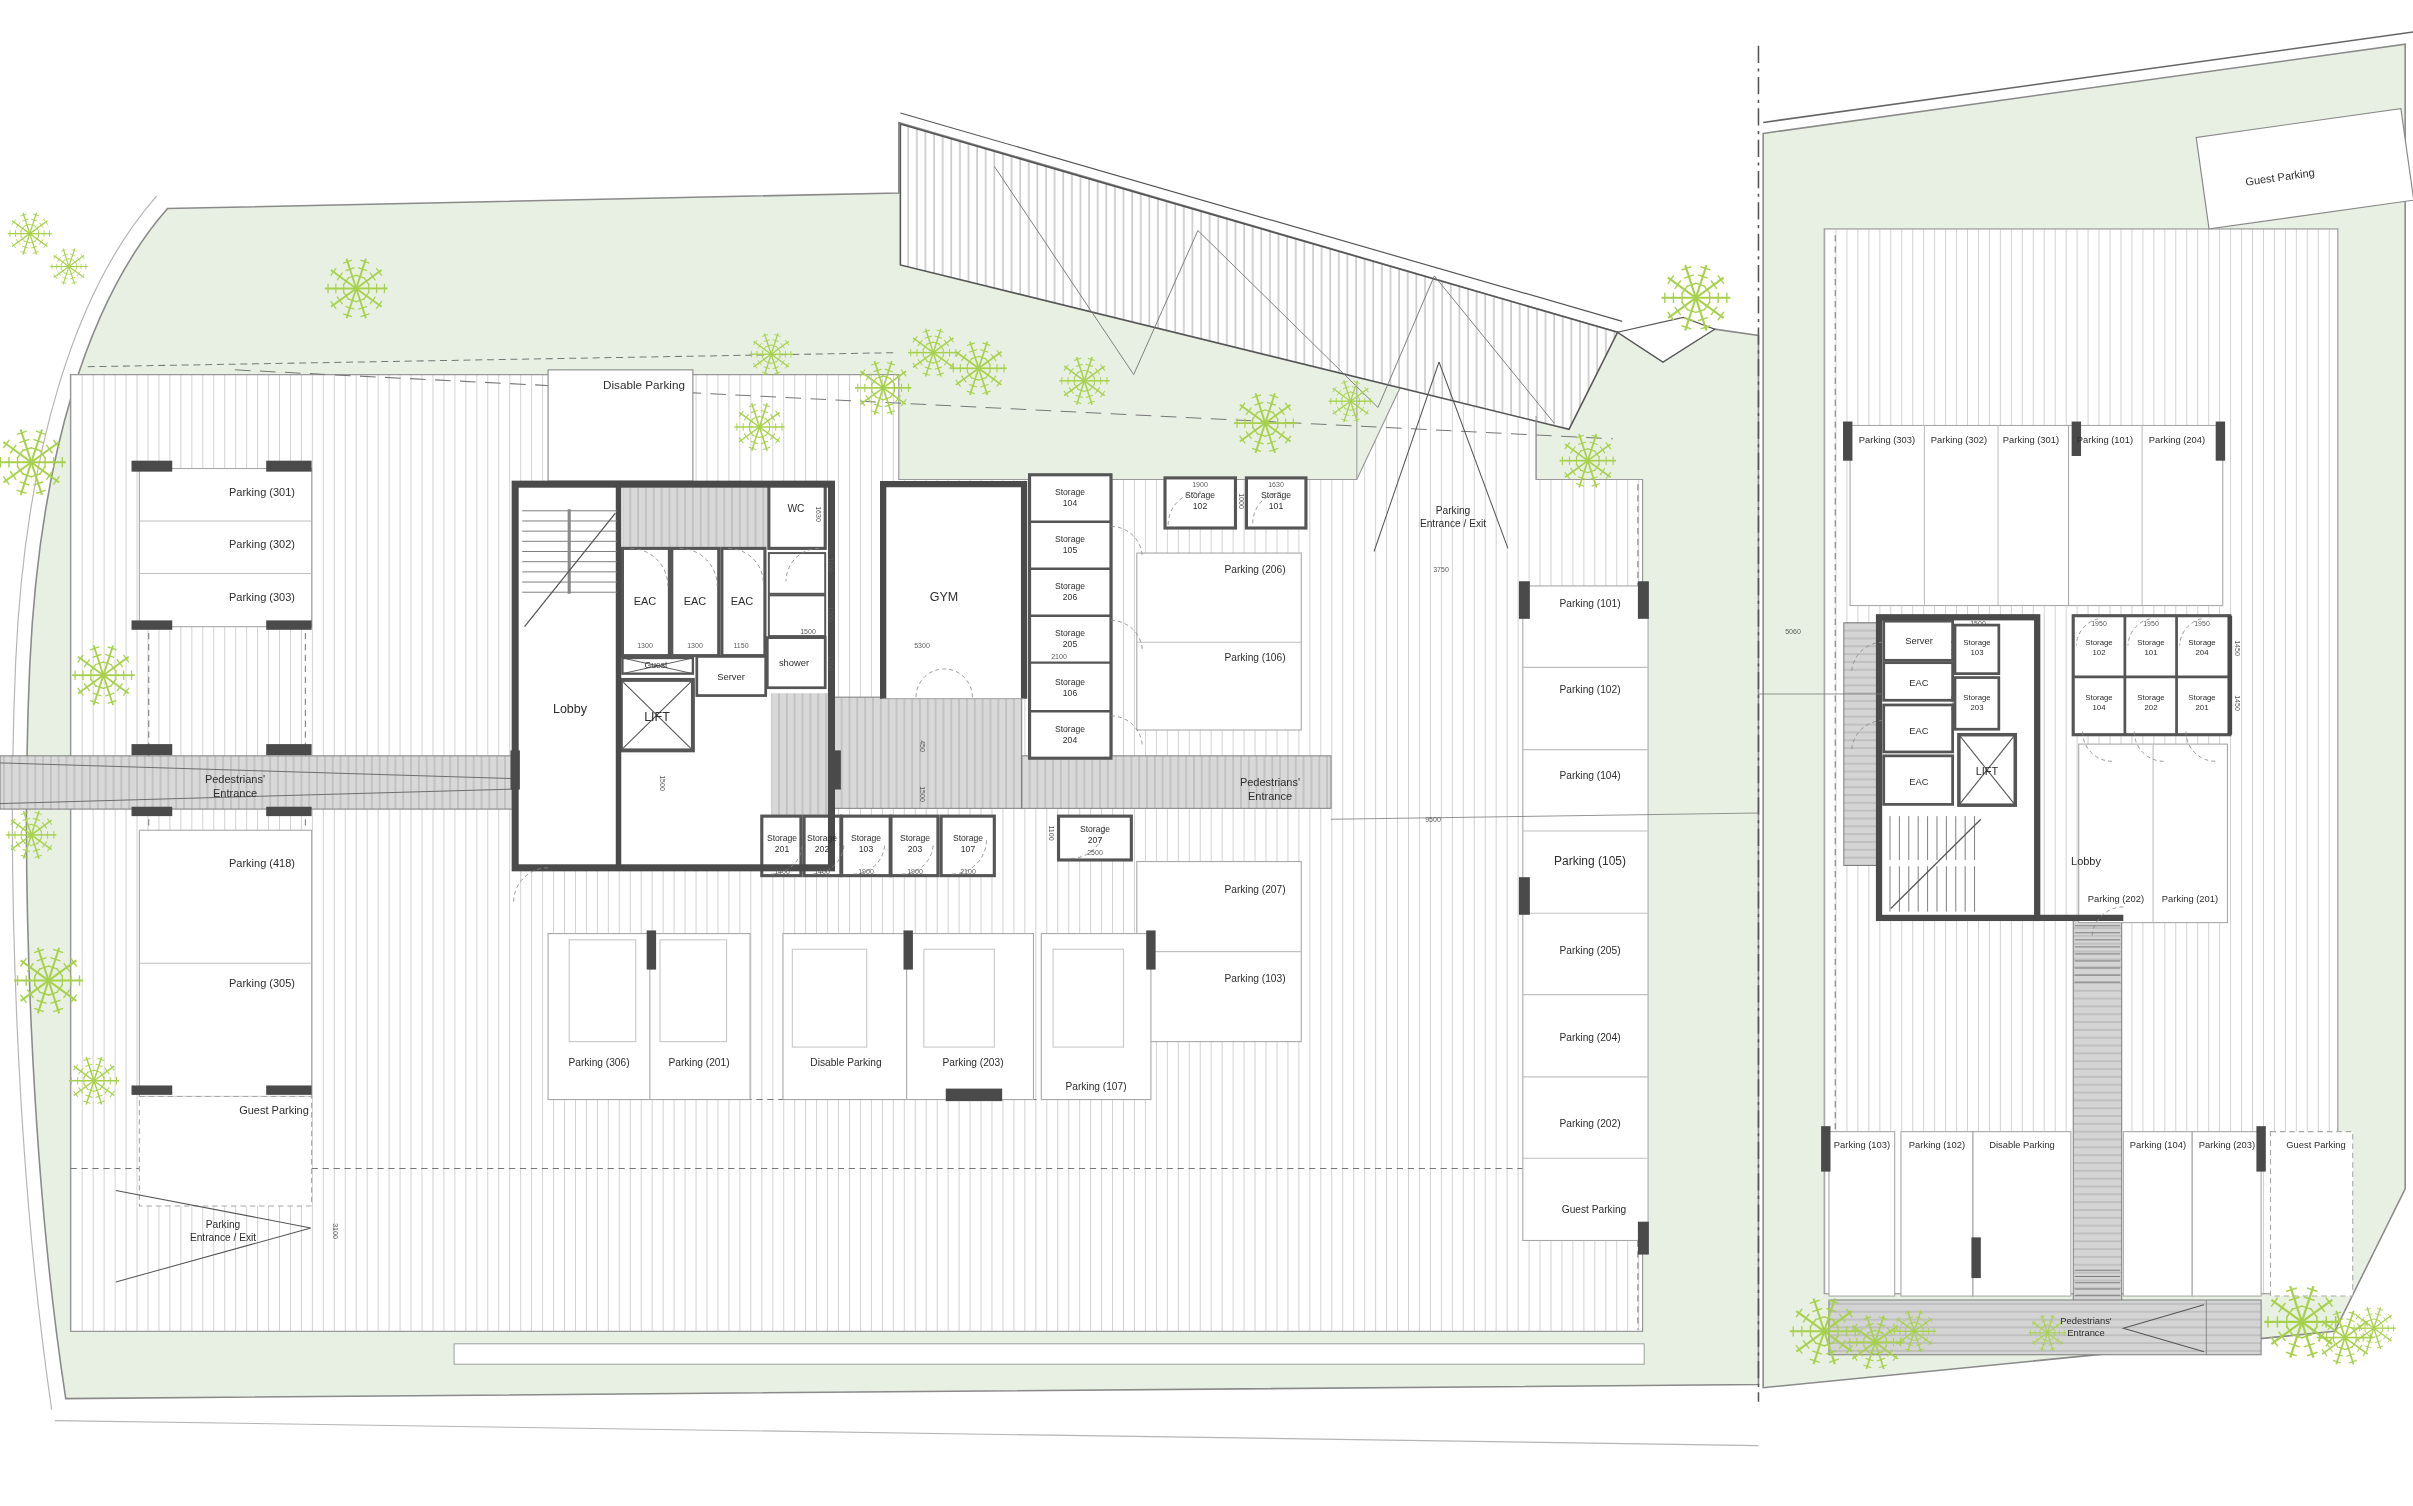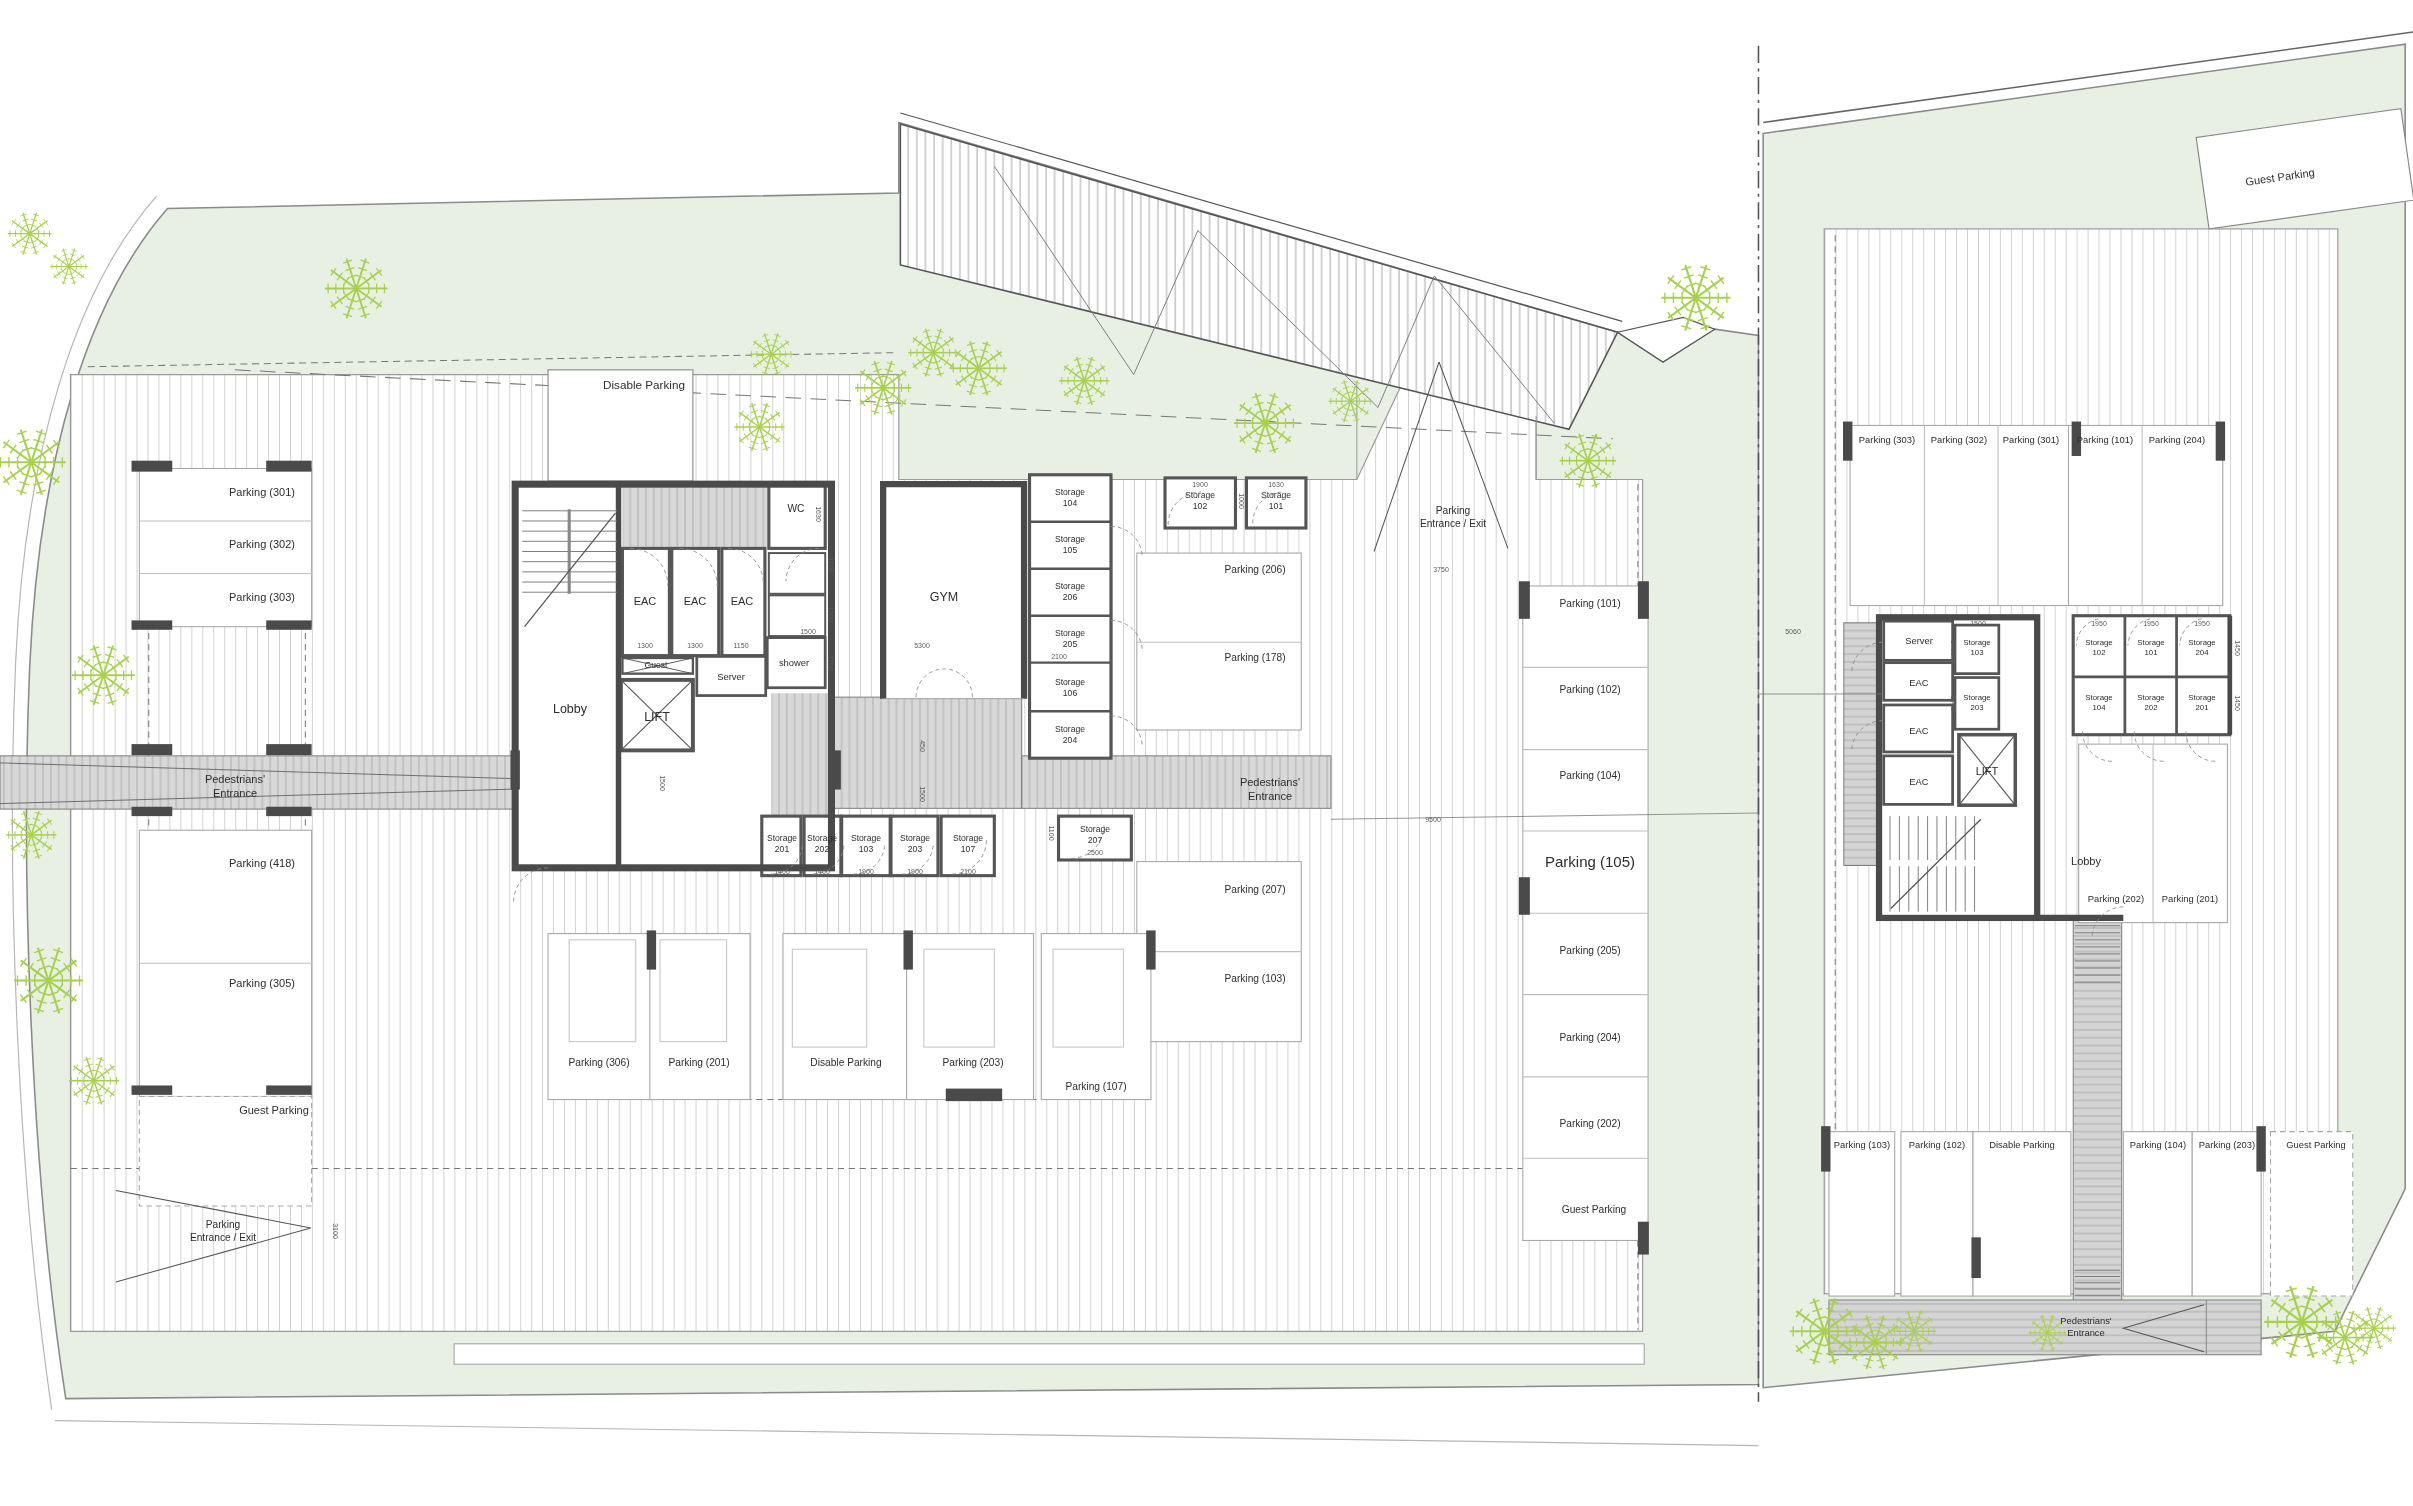--- a/index.html
+++ b/index.html
@@ -1408,21 +1408,21 @@
 205</div>
       <div class="lbl" style="left: 1070px; top: 688px; font-size: 8.6px; color: rgb(45, 45, 45);">Storage
 106</div>
       <div class="lbl" style="left: 1070px; top: 735px; font-size: 8.6px; color: rgb(45, 45, 45);">Storage
 204</div>
       <div class="lbl" style="left: 1200px; top: 501px; font-size: 8.6px; color: rgb(45, 45, 45);">Storage
 102</div>
       <div class="lbl" style="left: 1276px; top: 501px; font-size: 8.6px; color: rgb(45, 45, 45);">Storage
 101</div>
       <div class="lbl" style="left: 1255px; top: 570px; font-size: 10.2px; color: rgb(45, 45, 45);">Parking (206)</div>
-      <div class="lbl" style="left: 1255px; top: 658px; font-size: 10.2px; color: rgb(45, 45, 45);">Parking (178)</div>
+      <div class="lbl" style="left: 1255px; top: 658px; font-size: 10.2px; color: rgb(45, 45, 45);">Parking (106)</div>
       <div class="lbl" style="left: 782px; top: 844px; font-size: 8.6px; color: rgb(45, 45, 45);">Storage
 201</div>
       <div class="lbl" style="left: 822px; top: 844px; font-size: 8.6px; color: rgb(45, 45, 45);">Storage
 202</div>
       <div class="lbl" style="left: 866px; top: 844px; font-size: 8.6px; color: rgb(45, 45, 45);">Storage
 103</div>
       <div class="lbl" style="left: 915px; top: 844px; font-size: 8.6px; color: rgb(45, 45, 45);">Storage
 203</div>
       <div class="lbl" style="left: 968px; top: 844px; font-size: 8.6px; color: rgb(45, 45, 45);">Storage
 107</div>
@@ -1431,21 +1431,21 @@
       <div class="lbl" style="left: 1255px; top: 890px; font-size: 10.2px; color: rgb(45, 45, 45);">Parking (207)</div>
       <div class="lbl" style="left: 1255px; top: 979px; font-size: 10.2px; color: rgb(45, 45, 45);">Parking (103)</div>
       <div class="lbl" style="left: 599px; top: 1063px; font-size: 10.2px; color: rgb(45, 45, 45);">Parking (306)</div>
       <div class="lbl" style="left: 699px; top: 1063px; font-size: 10.2px; color: rgb(45, 45, 45);">Parking (201)</div>
       <div class="lbl" style="left: 846px; top: 1063px; font-size: 10.2px; color: rgb(45, 45, 45);">Disable Parking</div>
       <div class="lbl" style="left: 973px; top: 1063px; font-size: 10.2px; color: rgb(45, 45, 45);">Parking (203)</div>
       <div class="lbl" style="left: 1096px; top: 1063px; font-size: 10.2px; color: rgb(45, 45, 45); margin-top: 24px;">Parking (107)</div>
       <div class="lbl" style="left: 1590px; top: 604px; font-size: 10.2px; color: rgb(45, 45, 45);">Parking (101)</div>
       <div class="lbl" style="left: 1590px; top: 690px; font-size: 10.2px; color: rgb(45, 45, 45);">Parking (102)</div>
       <div class="lbl" style="left: 1590px; top: 776px; font-size: 10.2px; color: rgb(45, 45, 45);">Parking (104)</div>
-      <div class="lbl" style="left: 1590px; top: 862px; font-size: 15px; color: rgb(45, 45, 45);">Parking (105)</div>
+      <div class="lbl" style="left: 1590px; top: 862px; font-size: 12px; color: rgb(45, 45, 45);">Parking (105)</div>
       <div class="lbl" style="left: 1590px; top: 951px; font-size: 10.2px; color: rgb(45, 45, 45);">Parking (205)</div>
       <div class="lbl" style="left: 1590px; top: 1038px; font-size: 10.2px; color: rgb(45, 45, 45);">Parking (204)</div>
       <div class="lbl" style="left: 1590px; top: 1124px; font-size: 10.2px; color: rgb(45, 45, 45);">Parking (202)</div>
       <div class="lbl" style="left: 1594px; top: 1210px; font-size: 10.2px; color: rgb(45, 45, 45);">Guest Parking</div>
       <div class="lbl" style="left: 1453px; top: 517px; font-size: 10.2px; color: rgb(45, 45, 45);">Parking
 Entrance / Exit</div>
       <div class="lbl" style="left: 223px; top: 1231px; font-size: 10.2px; color: rgb(45, 45, 45);">Parking
 Entrance / Exit</div>
       <div class="lbl" style="left: 2280px; top: 177px; font-size: 11px; color: rgb(45, 45, 45); transform: translate(-50%, -50%) rotate(-8deg);">Guest Parking</div>
       <div class="lbl" style="left: 1887px; top: 440px; font-size: 9.4px; color: rgb(45, 45, 45);">Parking (303)</div>

